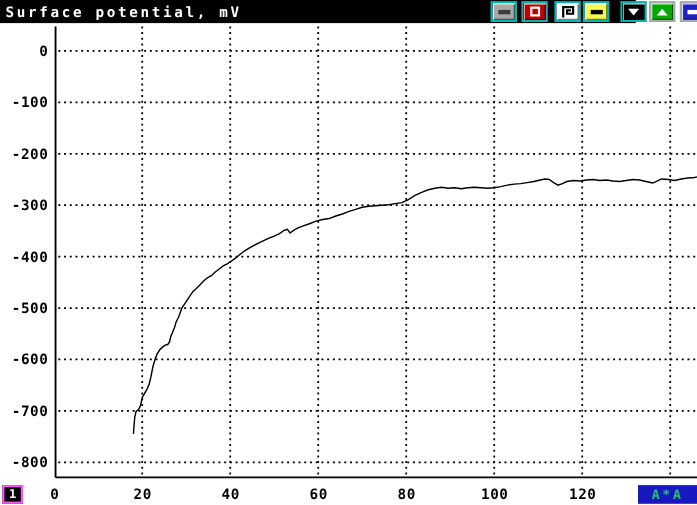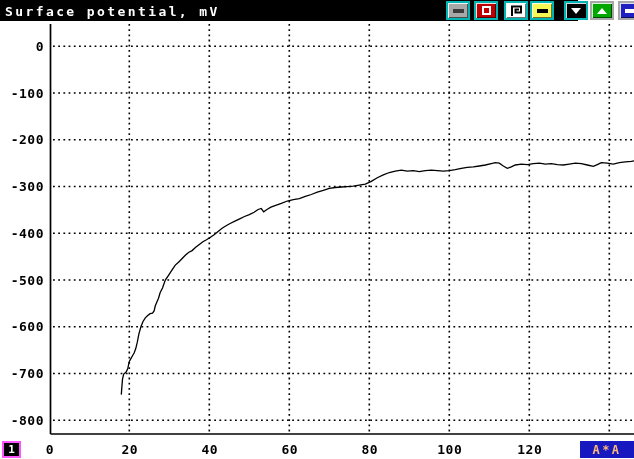--- a/index.html
+++ b/index.html
@@ -33,21 +33,21 @@
   #chart-svg{position:absolute;left:0;top:0;}
   .badge{
     position:absolute;left:2px;top:441px;width:19px;height:17px;
     background:#000000;border:2px solid #ff55ff;box-sizing:border-box;
     color:#ffffff;font-size:11px;font-weight:bold;
     display:flex;align-items:center;justify-content:center;
     cursor:pointer;
   }
   .modebox{
     position:absolute;left:580px;top:441px;width:54px;height:17px;
-    background:#1818c0;color:#fdba74;
+    background:#1818c0;color:#22c55e;
     font-size:12px;font-weight:bold;letter-spacing:2.5px;
     display:flex;align-items:center;justify-content:center;
     cursor:pointer;
   }
 </style>
 </head>
 <body>
 
 <div class="titlebar">
   <span class="title">Surface potential, mV</span>

